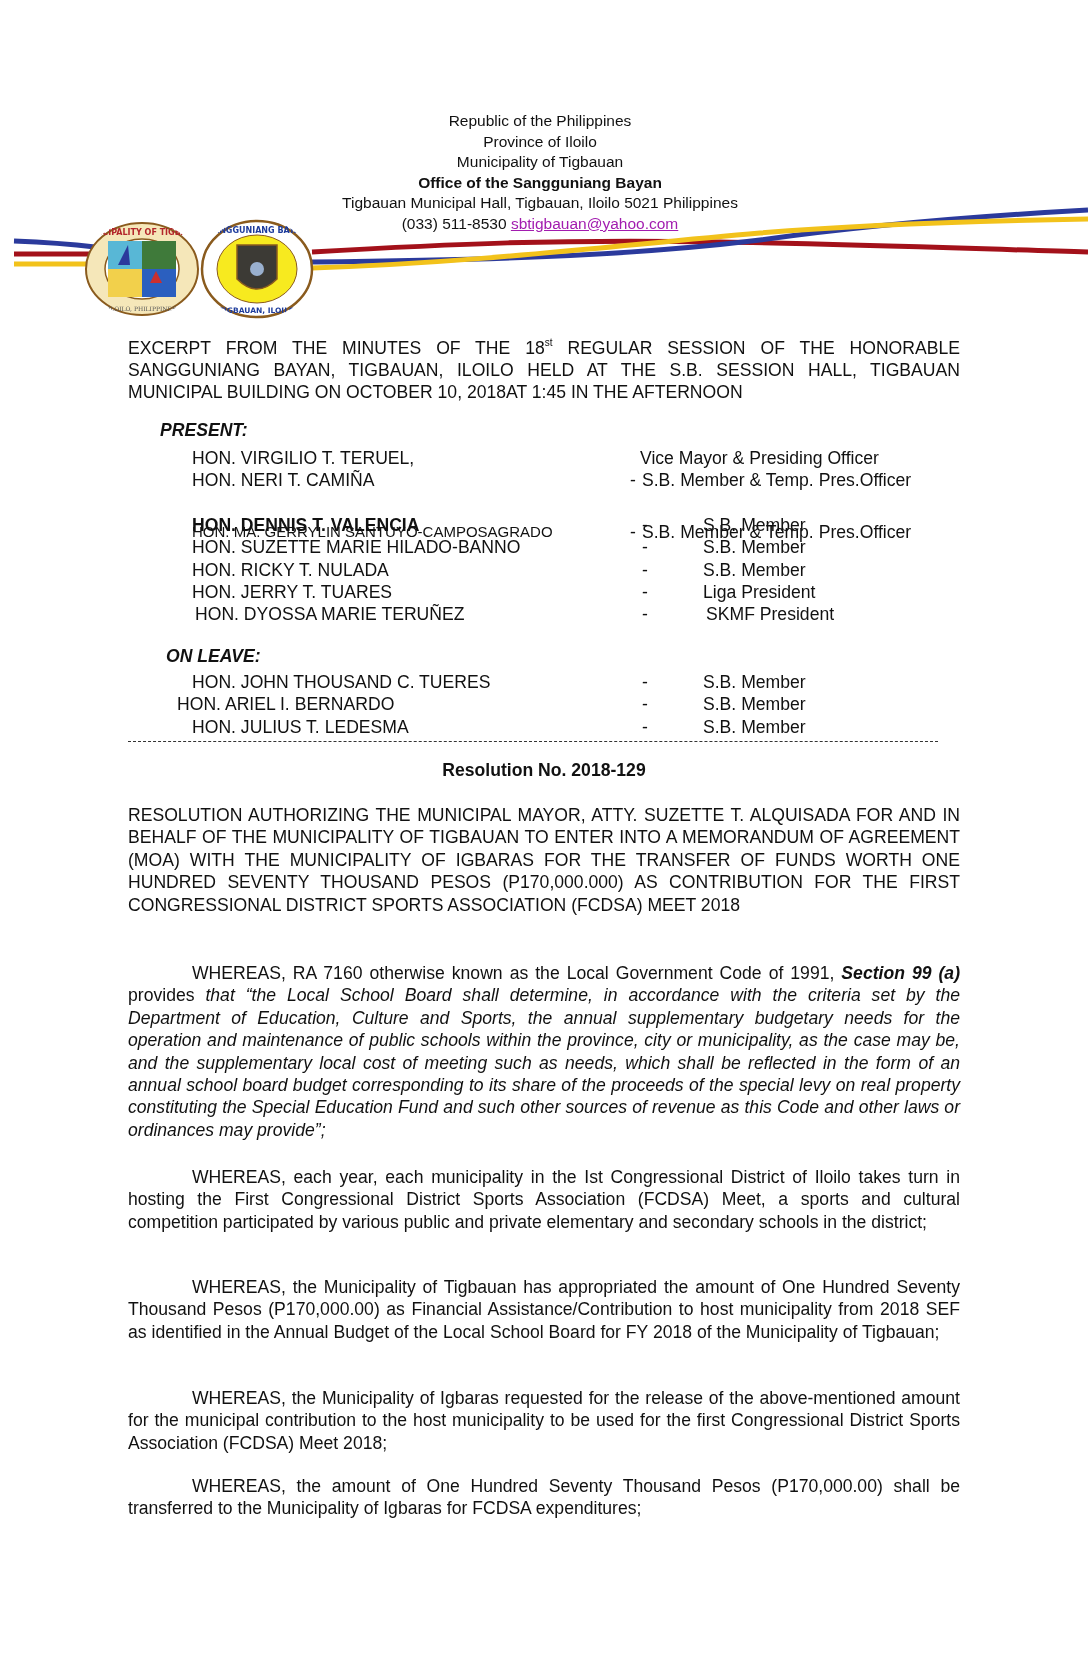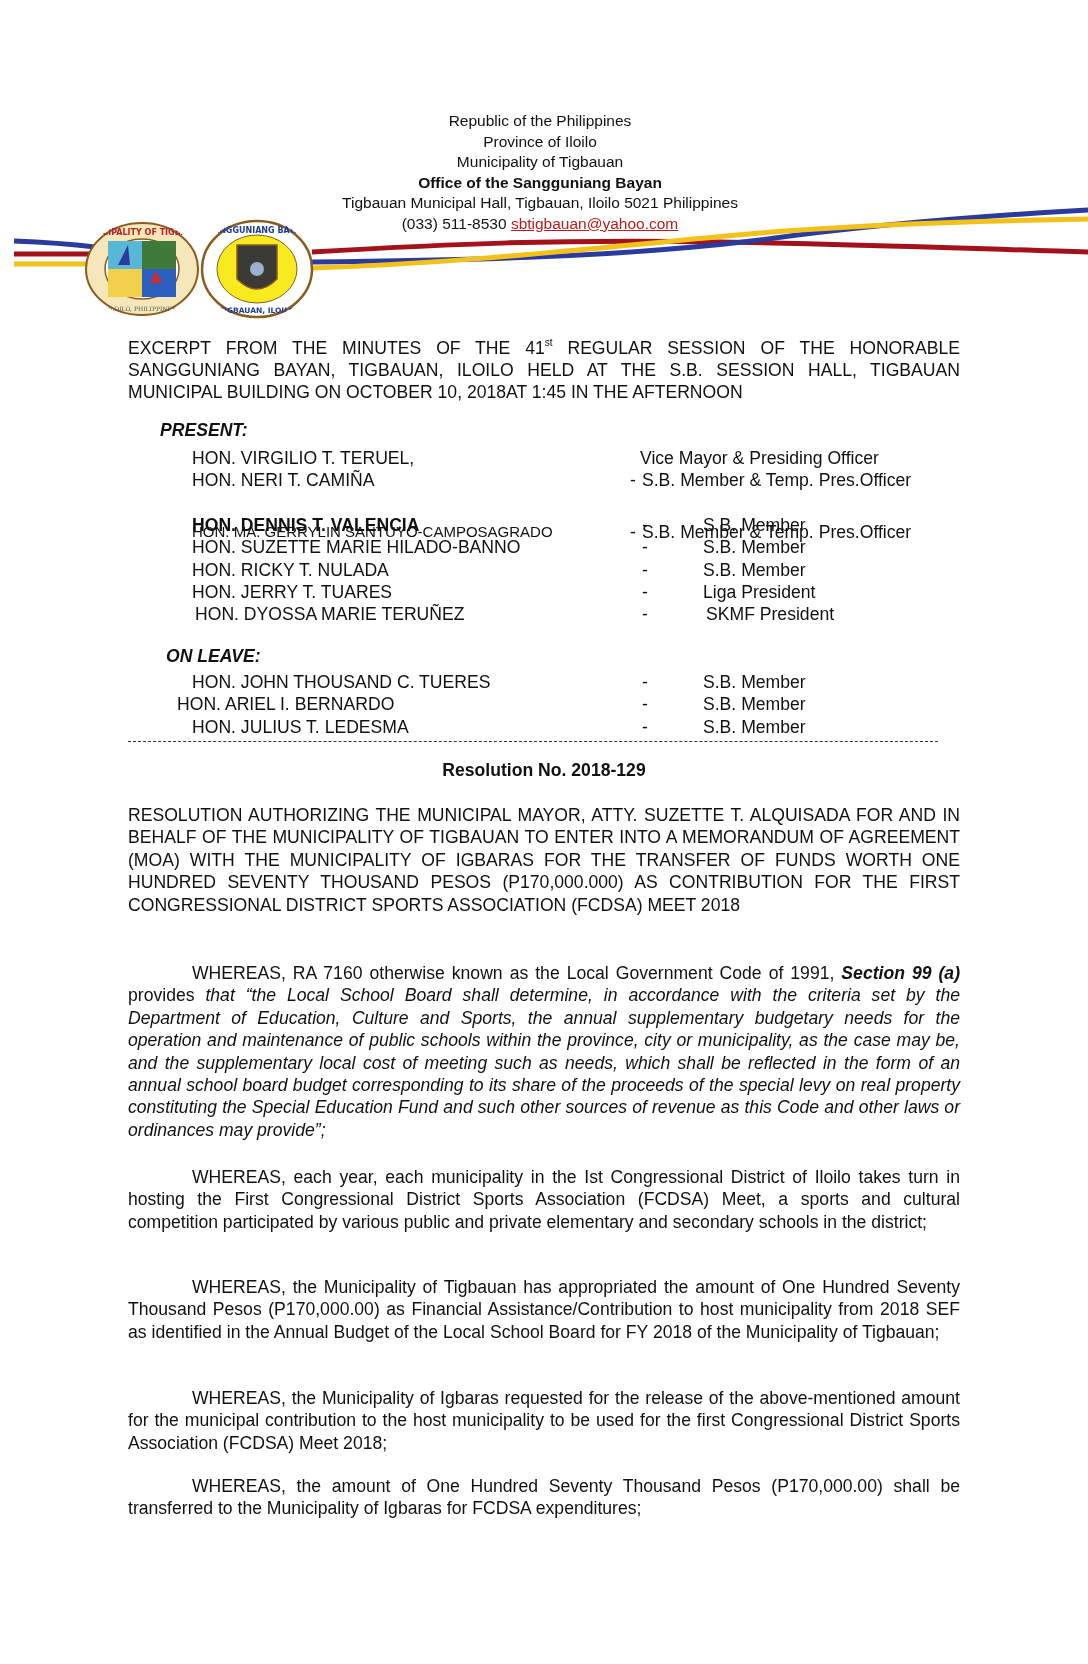--- a/index.html
+++ b/index.html
@@ -8,21 +8,21 @@
       font-family: "Liberation Sans", sans-serif; color: #111111;
     }
     .abs { position: absolute; }
 
     
     #letterhead-text {
       left: 250px; width: 580px; top: 111px; text-align: center;
       font-size: 15.5px; line-height: 20.5px;
     }
     #letterhead-text .bold { font-weight: bold; }
-    #letterhead-text a { color: #b91c1c; text-decoration: underline; }
+    #letterhead-text a { color: #a21caf; text-decoration: underline; }
     #ribbons { left: 0; top: 195px; width: 1088px; height: 90px; }
     .seal { border-radius: 50%; }
     #seal-municipality { left: 84px; top: 221px; width: 116px; height: 96px; }
     #seal-sb { left: 200px; top: 219px; width: 114px; height: 100px; }
 
     
     .body-block { left: 128px; width: 832px; font-size: 17.6px; line-height: 22.2px; }
     .justify { text-align: justify; text-align-last: left; }
     #excerpt { top: 332px; }
     #excerpt .sup { font-size: 10px; vertical-align: 8px; }
@@ -85,21 +85,21 @@
     <div>Municipality of Tigbauan</div>
     <div class="bold">Office of the Sangguniang Bayan</div>
     <div>Tigbauan Municipal Hall, Tigbauan, Iloilo 5021 Philippines</div>
     <div>
       <span>(033) 511-8530</span>
       <a href="mailto:sbtigbauan@yahoo.com">sbtigbauan@yahoo.com</a>
     </div>
   </div>
 </div>
 
-<div id="excerpt" class="abs body-block justify"><span>EXCERPT FROM THE MINUTES OF THE 41</span><span class="sup">st</span><span> REGULAR SESSION OF THE HONORABLE SANGGUNIANG  BAYAN, TIGBAUAN, ILOILO HELD AT THE S.B. SESSION HALL, TIGBAUAN MUNICIPAL BUILDING ON OCTOBER 10, 2018AT 1:45 IN THE AFTERNOON</span></div>
+<div id="excerpt" class="abs body-block justify"><span>EXCERPT FROM THE MINUTES OF THE 18</span><span class="sup">st</span><span> REGULAR SESSION OF THE HONORABLE SANGGUNIANG  BAYAN, TIGBAUAN, ILOILO HELD AT THE S.B. SESSION HALL, TIGBAUAN MUNICIPAL BUILDING ON OCTOBER 10, 2018AT 1:45 IN THE AFTERNOON</span></div>
 
 <div>
   <div class="abs att-label" style="left:160px; top:420px;">PRESENT:</div>
   <div id="present-list">
       <div class="att-row" style="top: 447px; left: 0px; width: 1088px;">
         <span class="att-name" style="left: 192px;">HON. VIRGILIO T. TERUEL,</span>
         <span class="att-dash"></span>
         <span class="att-role" style="left: 640px;">Vice Mayor &amp; Presiding Officer</span>
       </div>
       <div class="att-row" style="top: 469.3px; left: 0px; width: 1008px;">

